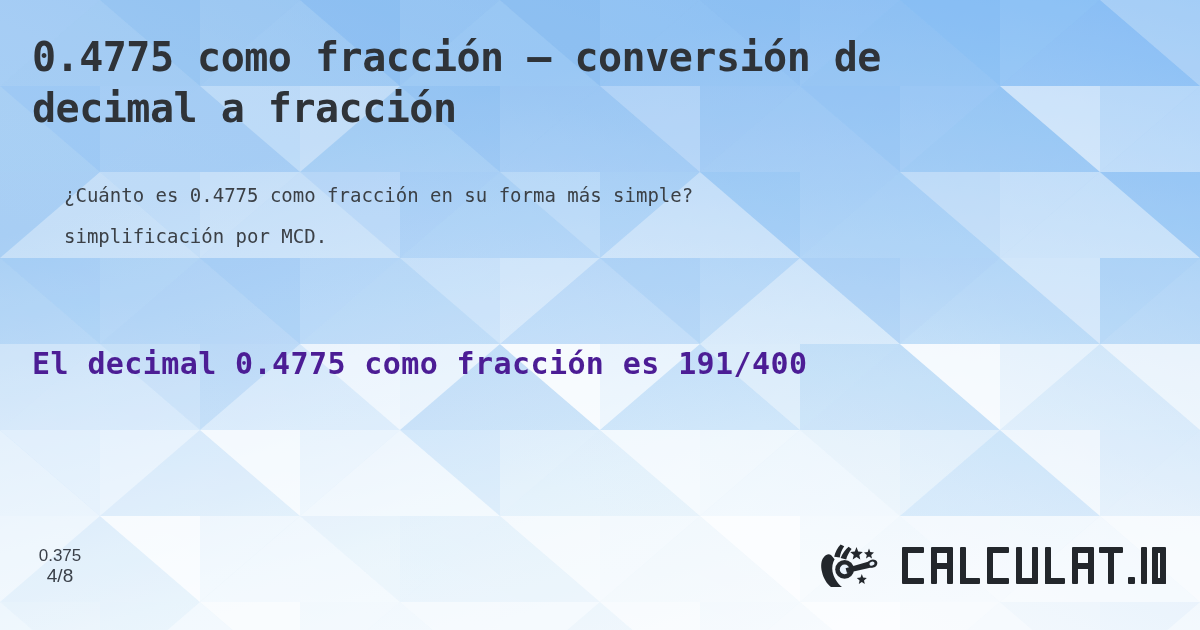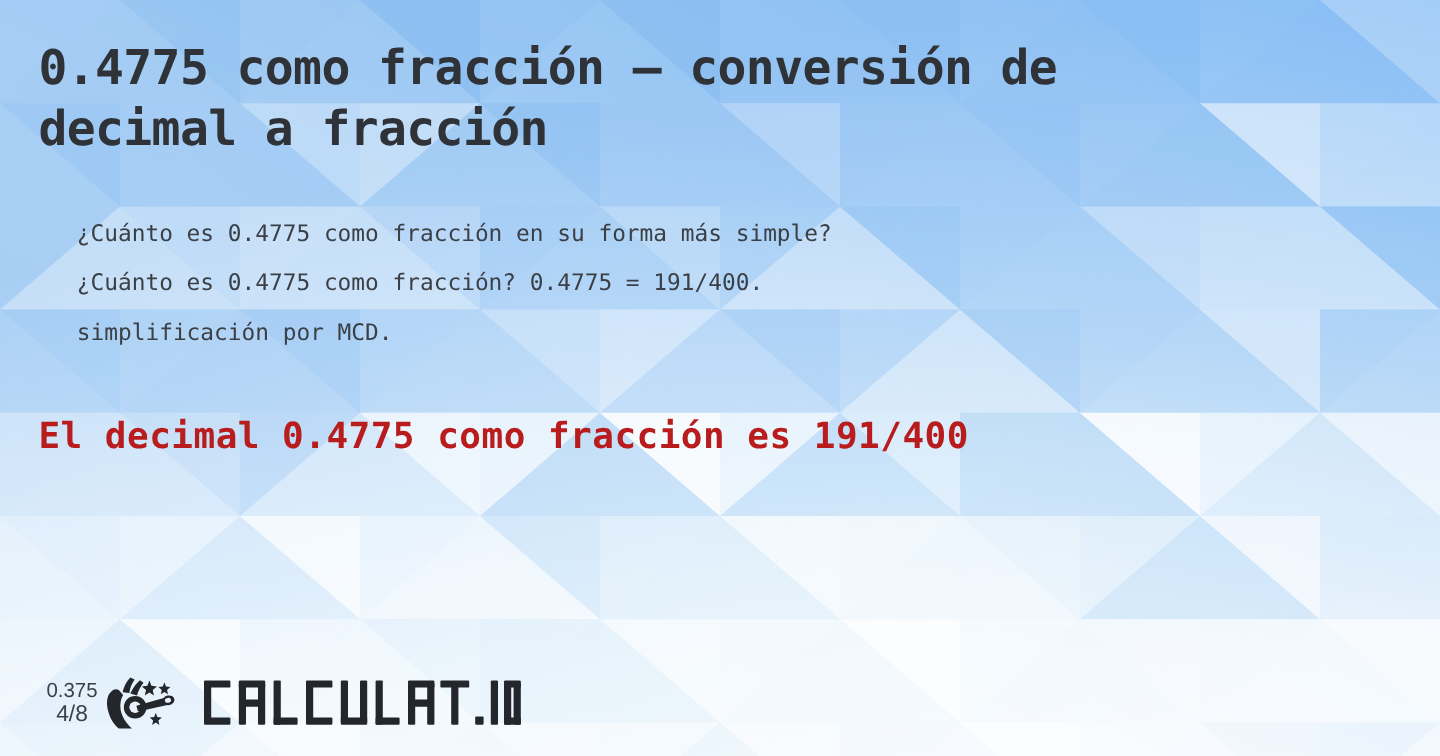--- a/index.html
+++ b/index.html
@@ -55,32 +55,32 @@
   #description .desc-line { display:block; white-space:nowrap; }
 
   #result-line {
     position:absolute;
     left:32px; top:345px;
     font-family:"DejaVu Sans Mono", monospace;
     font-weight:700;
     font-size:30px;
     line-height:38px;
     letter-spacing:0.4px;
-    color:#b91c1c;
+    color:#4c1d95;
   }
 
   
   #footer {
     position:absolute;
-    left:0; right:0; bottom:16px;
+    left:0; right:0; bottom:36px;
     height:56px;
     padding:0 32px;
     display:flex;
     align-items:center;
-    justify-content:flex-start;
+    justify-content:space-between;
   }
 
   #footer-brand {
     display:flex;
     align-items:center;
     gap:18px;
   }
 
   #fraction-icon {
     display:flex;
@@ -360,21 +360,20 @@
 
 <div id="content">
 
   <h1 id="page-title">
     <span class="nowrap">0.4775 como fracción – conversión de</span>
     <span class="nowrap">decimal a fracción</span>
   </h1>
 
   <div id="description">
     <span class="desc-line">¿Cuánto es 0.4775 como fracción en su forma más simple?</span>
-    <span class="desc-line">¿Cuánto es 0.4775 como fracción? 0.4775 = 191/400.</span>
     <span class="desc-line">simplificación por MCD.</span>
   </div>
 
   <div id="result-line">El decimal 0.4775 como fracción es 191/400</div>
 
   <div id="footer">
 
     <div id="footer-brand">
       <div id="fraction-icon">
         <span class="frac-decimal">0.375</span>

